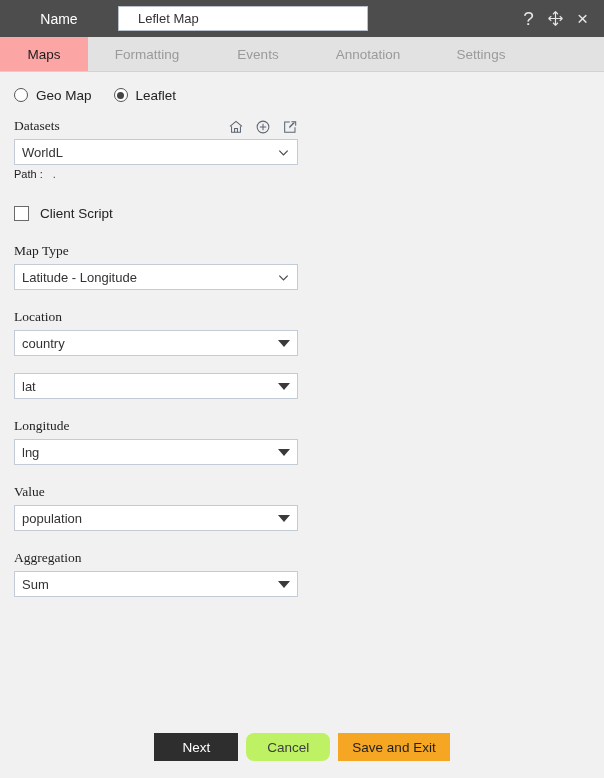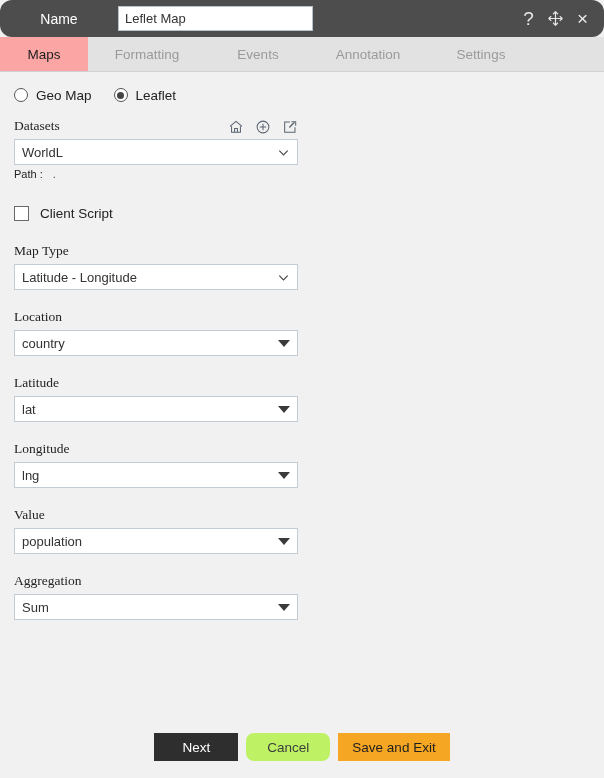--- a/index.html
+++ b/index.html
@@ -19,38 +19,37 @@
 
   
   .titlebar {
     height: 37px;
     background: #4d4d4d;
     display: flex;
     align-items: center;
     padding: 0 10px 0 0;
     box-sizing: border-box;
     position: relative;
-    border-radius: 12px;
   }
   .titlebar-label {
     color: #ffffff;
     font-size: 14px;
     width: 118px;
     text-align: center;
     flex: 0 0 auto;
   }
   .name-input {
-    width: 195px;
+    width: 250px;
     height: 25px;
     background: #ffffff;
     border: 1px solid #b9c2cc;
     box-sizing: border-box;
     display: flex;
     align-items: center;
-    padding: 0 6px;
+    padding: 0 19px;
     font-size: 13px;
     color: #333;
     flex: 0 0 auto;
   }
   .titlebar-spacer { flex: 1 1 auto; }
   .win-icons {
     display: flex;
     align-items: center;
     gap: 13px;
     padding-right: 6px;
@@ -364,21 +363,20 @@
 
   <div class="group">
     <div class="field-label">Location</div>
     <div class="select">
       <span class="val">country</span>
       <span class="caret"></span>
     </div>
   </div>
 
   <div class="group">
-    <div class="field-label">Latitude</div>
     <div class="select">
       <span class="val">lat</span>
       <span class="caret"></span>
     </div>
   </div>
 
   <div class="group">
     <div class="field-label">Longitude</div>
     <div class="select">
       <span class="val">lng</span>

